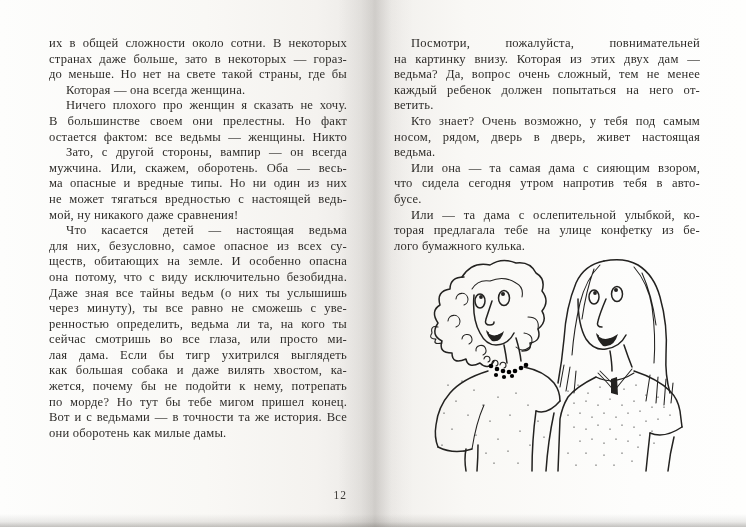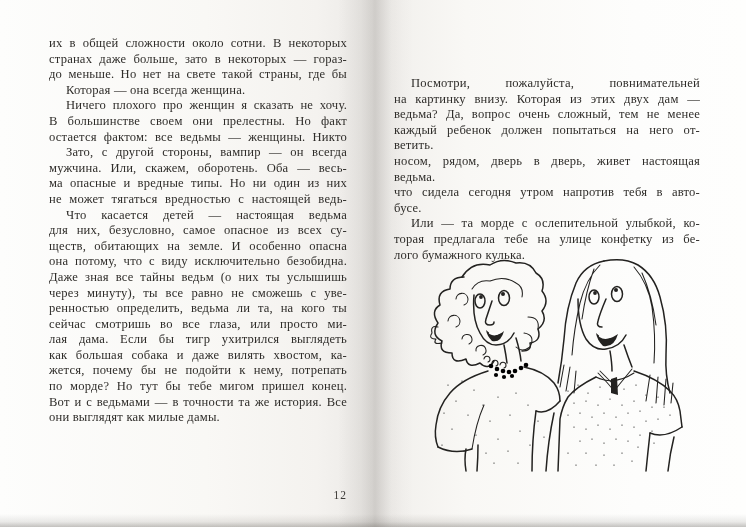--- a/index.html
+++ b/index.html
@@ -15,21 +15,21 @@
   }
   .page-right {
     left:373px;
     background:linear-gradient(to right,#e9e7e4 0%,#f3f1ee 8%,#f9f8f5 25%,#fdfdfc 70%,#fefefd 100%);
   }
   .text-block {
     position:absolute; top:36px; width:298px;
     font-size:12.6px; line-height:15.6px; letter-spacing:0.2px;
   }
   .text-block.left-col  { left:49px; }
-  .text-block.right-col { left:21px; width:306px;margin-top:40px; }
+  .text-block.right-col { left:21px; width:306px; }
   .line { text-align:justify; text-align-last:justify; white-space:normal; }
   .line.indent { text-indent:17px; }
   .line.last { text-align-last:left; }
   .page-number {
     position:absolute; top:489px; left:49px; width:298px;
     text-align:right; font-size:11.5px; color:#3b3936; letter-spacing:1px;
   }
   .illustration { position:absolute; left:55px; top:254px; width:258px; height:220px; }
   .illustration path, .illustration ellipse {
     fill:none; stroke:#232220; stroke-width:1.5;
@@ -61,50 +61,53 @@
         <div class="line">странах даже больше, зато в некоторых — гораз-</div>
         <div class="line">до меньше. Но нет на свете такой страны, где бы</div>
         <div class="line indent last">Которая — она всегда женщина.</div>
         <div class="line indent">Ничего плохого про женщин я сказать не хочу.</div>
         <div class="line">В большинстве своем они прелестны. Но факт</div>
         <div class="line">остается фактом: все ведьмы — женщины. Никто</div>
         <div class="line indent">Зато, с другой стороны, вампир — он всегда</div>
         <div class="line">мужчина. Или, скажем, оборотень. Оба — весь-</div>
         <div class="line">ма опасные и вредные типы. Но ни один из них</div>
         <div class="line">не может тягаться вредностью с настоящей ведь-</div>
+        <div class="line last">мой, ну никакого даже сравнения!</div>
         <div class="line indent">Что касается детей — настоящая ведьма</div>
         <div class="line">для них, безусловно, самое опасное из всех су-</div>
         <div class="line">ществ, обитающих на земле. И особенно опасна</div>
         <div class="line">она потому, что с виду исключительно безобидна.</div>
         <div class="line">Даже зная все тайны ведьм (о них ты услышишь</div>
         <div class="line">через минуту), ты все равно не сможешь с уве-</div>
         <div class="line">ренностью определить, ведьма ли та, на кого ты</div>
         <div class="line">сейчас смотришь во все глаза, или просто ми-</div>
         <div class="line">лая дама. Если бы тигр ухитрился выглядеть</div>
         <div class="line">как большая собака и даже вилять хвостом, ка-</div>
         <div class="line">жется, почему бы не подойти к нему, потрепать</div>
         <div class="line">по морде? Но тут бы тебе мигом пришел конец.</div>
         <div class="line">Вот и с ведьмами — в точности та же история. Все</div>
-        <div class="line last">они выглядят как милые дамы.</div>
+        <div class="line last">они оборотень как милые дамы.</div>
       </div>
     <div class="page-number">12</div>
   </section>
 
   <section class="page page-right">
     <div class="text-block right-col">
         <div class="line indent">Посмотри, пожалуйста, повнимательней</div>
         <div class="line">на картинку внизу. Которая из этих двух дам —</div>
         <div class="line">ведьма? Да, вопрос очень сложный, тем не менее</div>
         <div class="line">каждый ребенок должен попытаться на него от-</div>
         <div class="line last">ветить.</div>
+        <div class="line indent">Кто знает? Очень возможно, у тебя под самым</div>
         <div class="line">носом, рядом, дверь в дверь, живет настоящая</div>
         <div class="line last">ведьма.</div>
+        <div class="line indent">Или она — та самая дама с сияющим взором,</div>
         <div class="line">что сидела сегодня утром напротив тебя в авто-</div>
         <div class="line last">бусе.</div>
-        <div class="line indent">Или — та морде с ослепительной улыбкой, ко-</div>
+        <div class="line indent">Или — та дама с ослепительной улыбкой, ко-</div>
         <div class="line">торая предлагала тебе на улице конфетку из бе-</div>
         <div class="line last">лого бумажного кулька.</div>
       </div>
 
     <svg class="illustration" viewBox="0 0 258 218" xmlns="http://www.w3.org/2000/svg">
 
       <g>
 
         <path d="M 34 22 Q 44 6 62 10 Q 74 2 88 8 Q 102 6 108 18 Q 118 24 114 36 Q 122 46 114 56 Q 120 66 110 74 Q 114 86 102 88 Q 104 96 94 96"></path>
 

